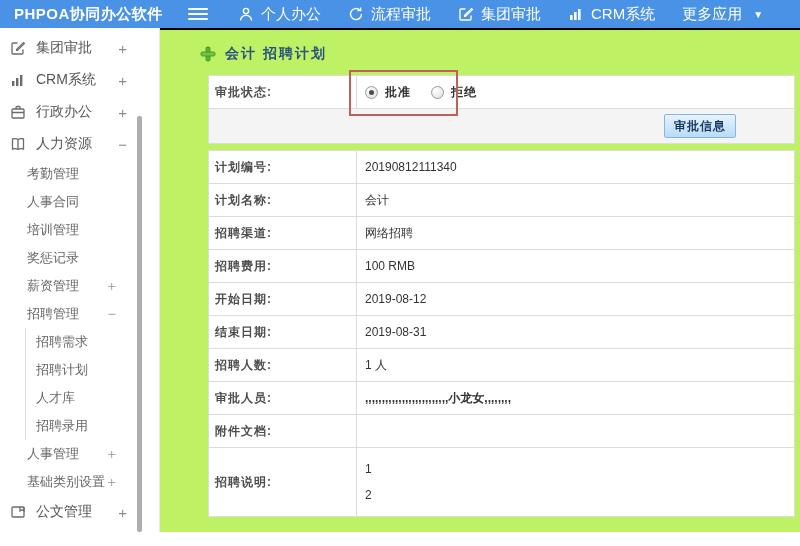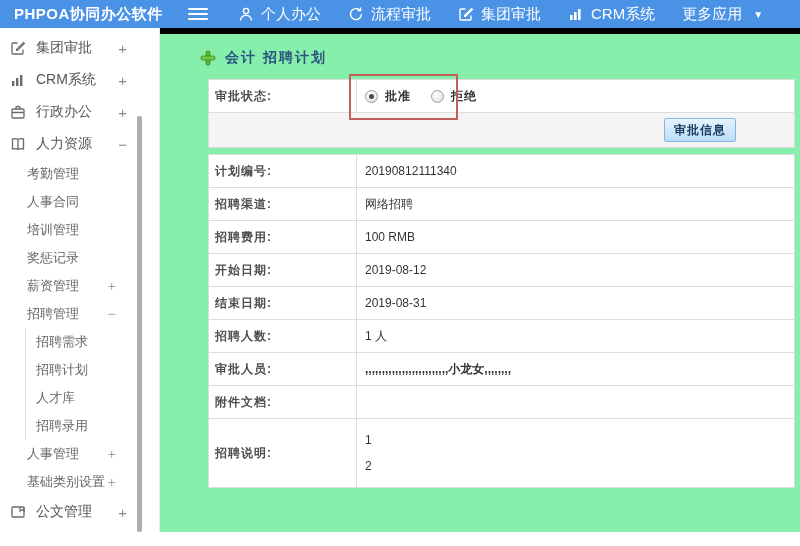--- a/index.html
+++ b/index.html
@@ -24,21 +24,21 @@
   .s1 { height:32px; display:flex; align-items:center; padding:0 32px 0 10px; color:#555; font-size:14px; cursor:pointer; }
   .s1 .icn { width:17px; height:16px; margin-right:9px; color:#6b6b6b; flex:0 0 auto; }
   .s2 { height:28px; display:flex; align-items:center; padding:0 43px 0 27px; color:#666; font-size:13px; cursor:pointer;font-family:Liberation Serif, serif; }
   .exp { margin-left:auto; color:#8b8b8b; font-size:15px; font-weight:400; }
   .l3group { margin-left:25px; border-left:1px solid #dcdcdc; }
   .s3 { height:28px; display:flex; align-items:center; padding-left:10px; color:#666; font-size:13px; cursor:pointer; }
   .sb-thumb { position:absolute; top:88px; right:17px; width:5px; height:416px;
     background:#aeaeae; border-radius:2px; cursor:pointer; }
 
   
-  .main { flex:1; position:relative; background:#86efac; border-top:6px solid #000000; }
+  .main { flex:1; position:relative; background:#bef264; border-top:2px solid #000000; }
   .page-title { margin:15px 0 0 40px; display:flex; align-items:center; gap:9px;
     color:#2b5480; font-weight:bold; font-size:14px; letter-spacing:2px; }
   .page-title svg { display:block; }
 
   .tbl { margin-left:48px; width:587px; border:1px solid #dcdcdc; background:#fff; }
   .tbl1 { margin-top:12px; }
   .tbl2 { margin-top:6px; }
   .frow { display:flex; border-bottom:1px solid #dcdcdc; min-height:33px; }
   .frow:last-child { border-bottom:none; }
   .cl { flex:0 0 148px; border-right:1px solid #dcdcdc; display:flex; align-items:center;
@@ -249,20 +249,24 @@
         <button class="btn-approve">审批信息</button>
       </div>
     </div>
 
     <div class="tbl tbl2">
       <div class="frow">
         <div class="cl">计划编号:</div>
         <div class="cv">20190812111340</div>
       </div>
       <div class="frow">
+        <div class="cl">计划名称:</div>
+        <div class="cv">会计</div>
+      </div>
+      <div class="frow">
         <div class="cl">招聘渠道:</div>
         <div class="cv">网络招聘</div>
       </div>
       <div class="frow">
         <div class="cl">招聘费用:</div>
         <div class="cv">100 RMB</div>
       </div>
       <div class="frow">
         <div class="cl">开始日期:</div>
         <div class="cv">2019-08-12</div>

